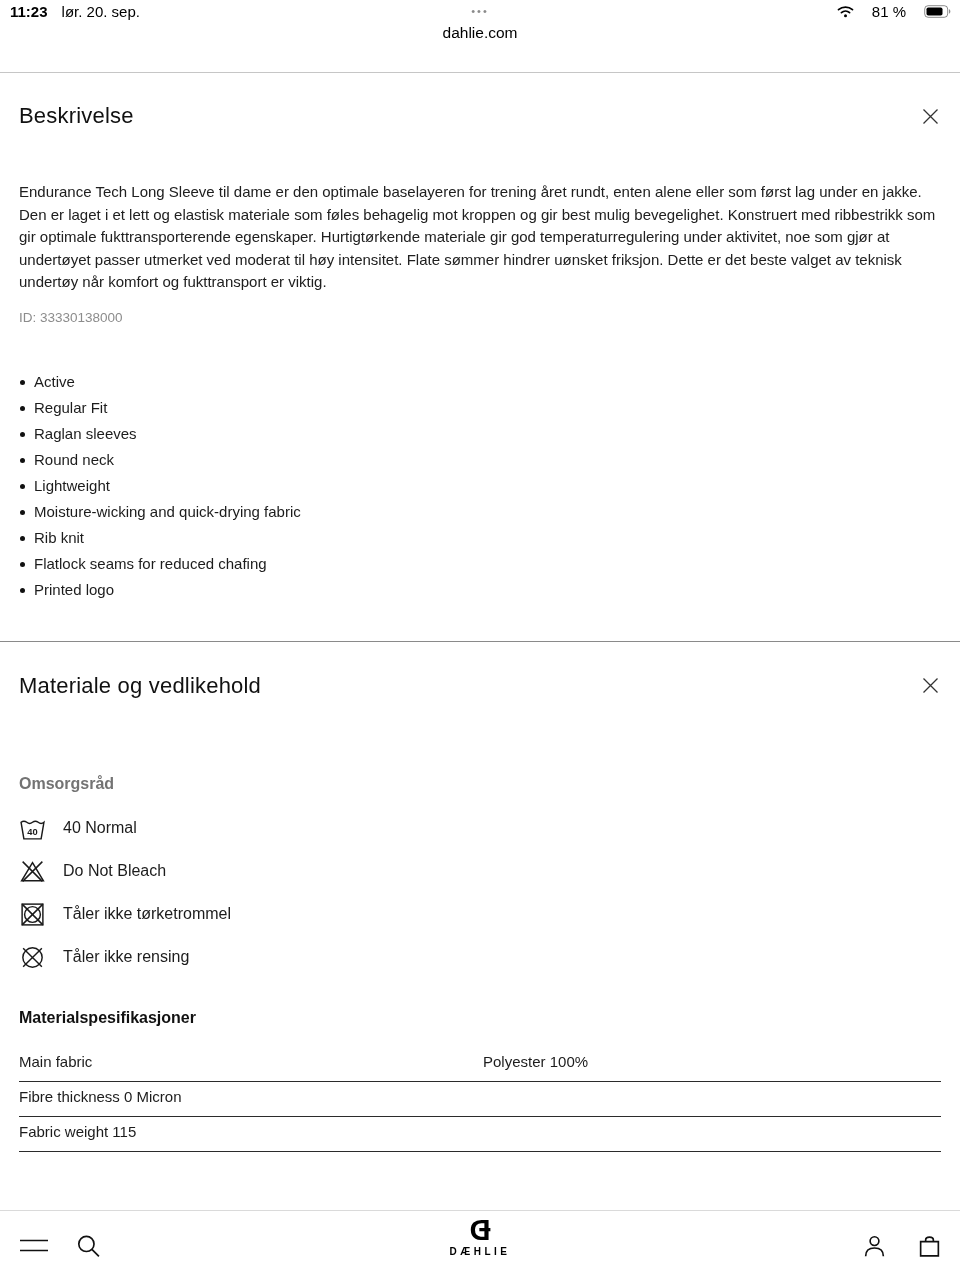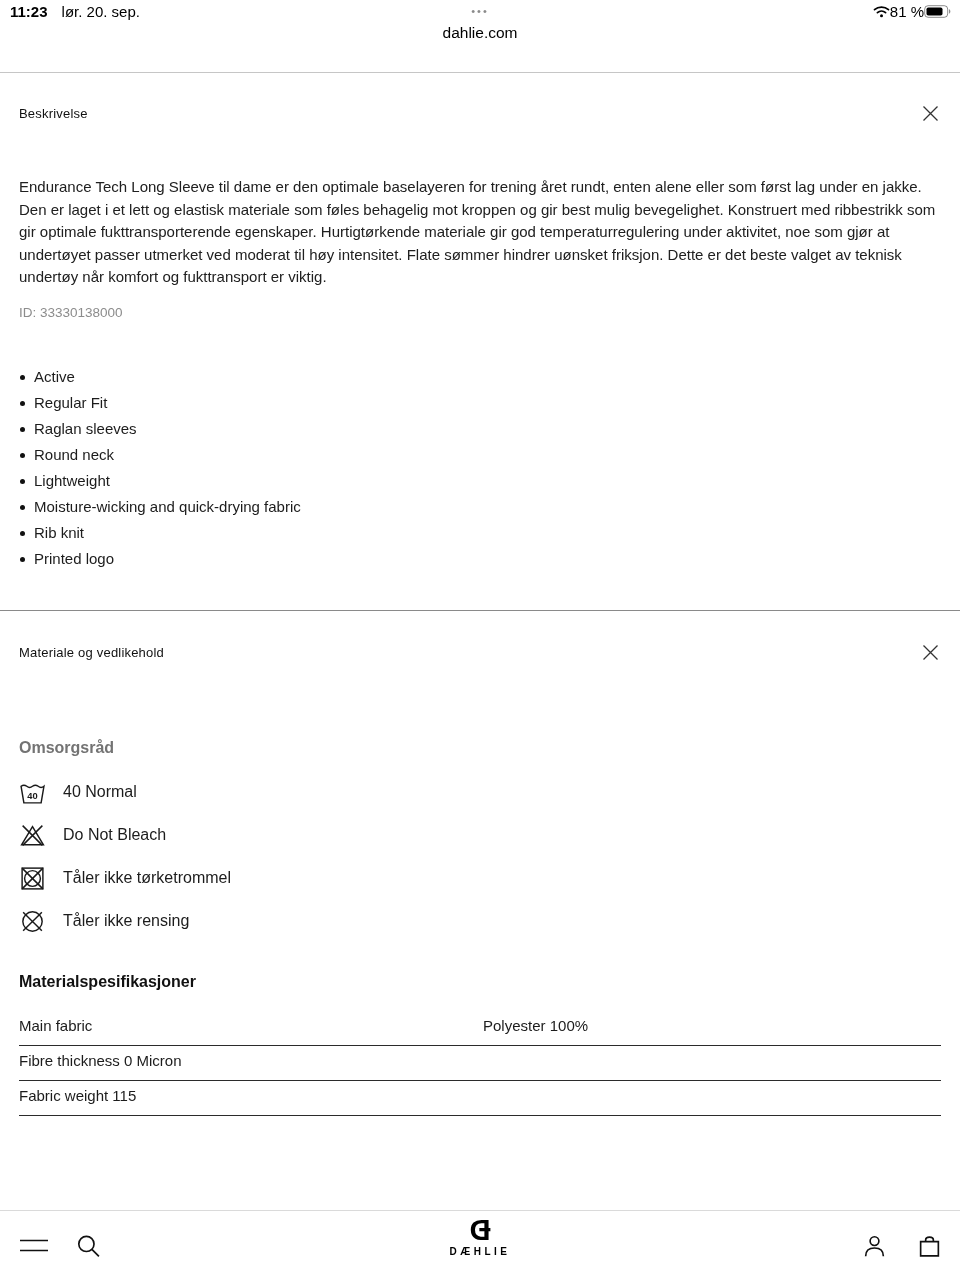--- a/index.html
+++ b/index.html
@@ -8,34 +8,34 @@
     font-family:"Liberation Sans","DejaVu Sans",sans-serif;
     background:#fff; color:#1a1a1a; overflow:hidden;
   }
   .screen { position:relative; width:960px; height:1280px; background:#fff; overflow:hidden; }
 
   
   .status-bar { position:absolute; top:0; left:0; right:0; height:24px; font-size:15px; color:#000; }
   .status-left { position:absolute; left:10px; top:3px; display:flex; gap:14px; align-items:baseline; }
   .time { font-weight:700; }
   .status-center { position:absolute; left:0; right:0; top:5px; text-align:center; color:#8a8a8a; font-size:11px; letter-spacing:2px; }
-  .status-right { position:absolute; right:8px; top:3px; display:flex; align-items:center; gap:0; }
+  .status-right { position:absolute; right:8px; top:3px; display:flex; align-items:center; gap:18px; }
   .status-right svg { display:block; }
 
   
   .url-bar { position:absolute; top:24px; left:0; right:0; height:22px; text-align:center; font-size:15.5px; color:#000; }
   .hairline { position:absolute; top:72px; left:0; right:0; border-top:1px solid #c6c6c6; }
 
   
   .content { position:absolute; top:73px; left:0; right:0; height:1207px; padding:0 19px; overflow:hidden; }
 
   .sec-head { display:flex; justify-content:space-between; align-items:center; }
   .sec-head.first { padding-top:30px; }
   .sec-head.second { padding-top:31px; }
-  .sec-head h2 { font-size:13px; font-weight:500; letter-spacing:.2px; color:#111; }
+  .sec-head h2 { font-size:22px; font-weight:500; letter-spacing:.2px; color:#111; }
   .close-btn { background:none; border:none; cursor:pointer; padding:2px; line-height:0; }
   .close-btn svg { width:17px; height:17px; display:block; }
 
   .body-text { margin-top:52px; font-size:15px; line-height:22.6px; color:#202020; }
   .product-id { margin-top:16px; font-size:13.5px; color:#8c8c8c; }
 
   .features { margin-top:44px; list-style:none; font-size:15px; color:#1c1c1c; }
   .features li { position:relative; padding-left:15px; line-height:26px; }
   .features li::before { content:""; position:absolute; left:1px; top:11px; width:5px; height:5px; border-radius:50%; background:#111; }
 
@@ -118,20 +118,21 @@
       <p class="product-id">ID: 33330138000</p>
 
       <ul class="features">
         <li>Active</li>
         <li>Regular Fit</li>
         <li>Raglan sleeves</li>
         <li>Round neck</li>
         <li>Lightweight</li>
         <li>Moisture-wicking and quick-drying fabric</li>
         <li>Rib knit</li>
+        <li>Flatlock seams for reduced chafing</li>
         <li>Printed logo</li>
       </ul>
     </section>
 
     <div class="section-divider"></div>
 
     <section>
       <div class="sec-head second">
         <h2>Materiale og vedlikehold</h2>
         <button class="close-btn" aria-label="close">

